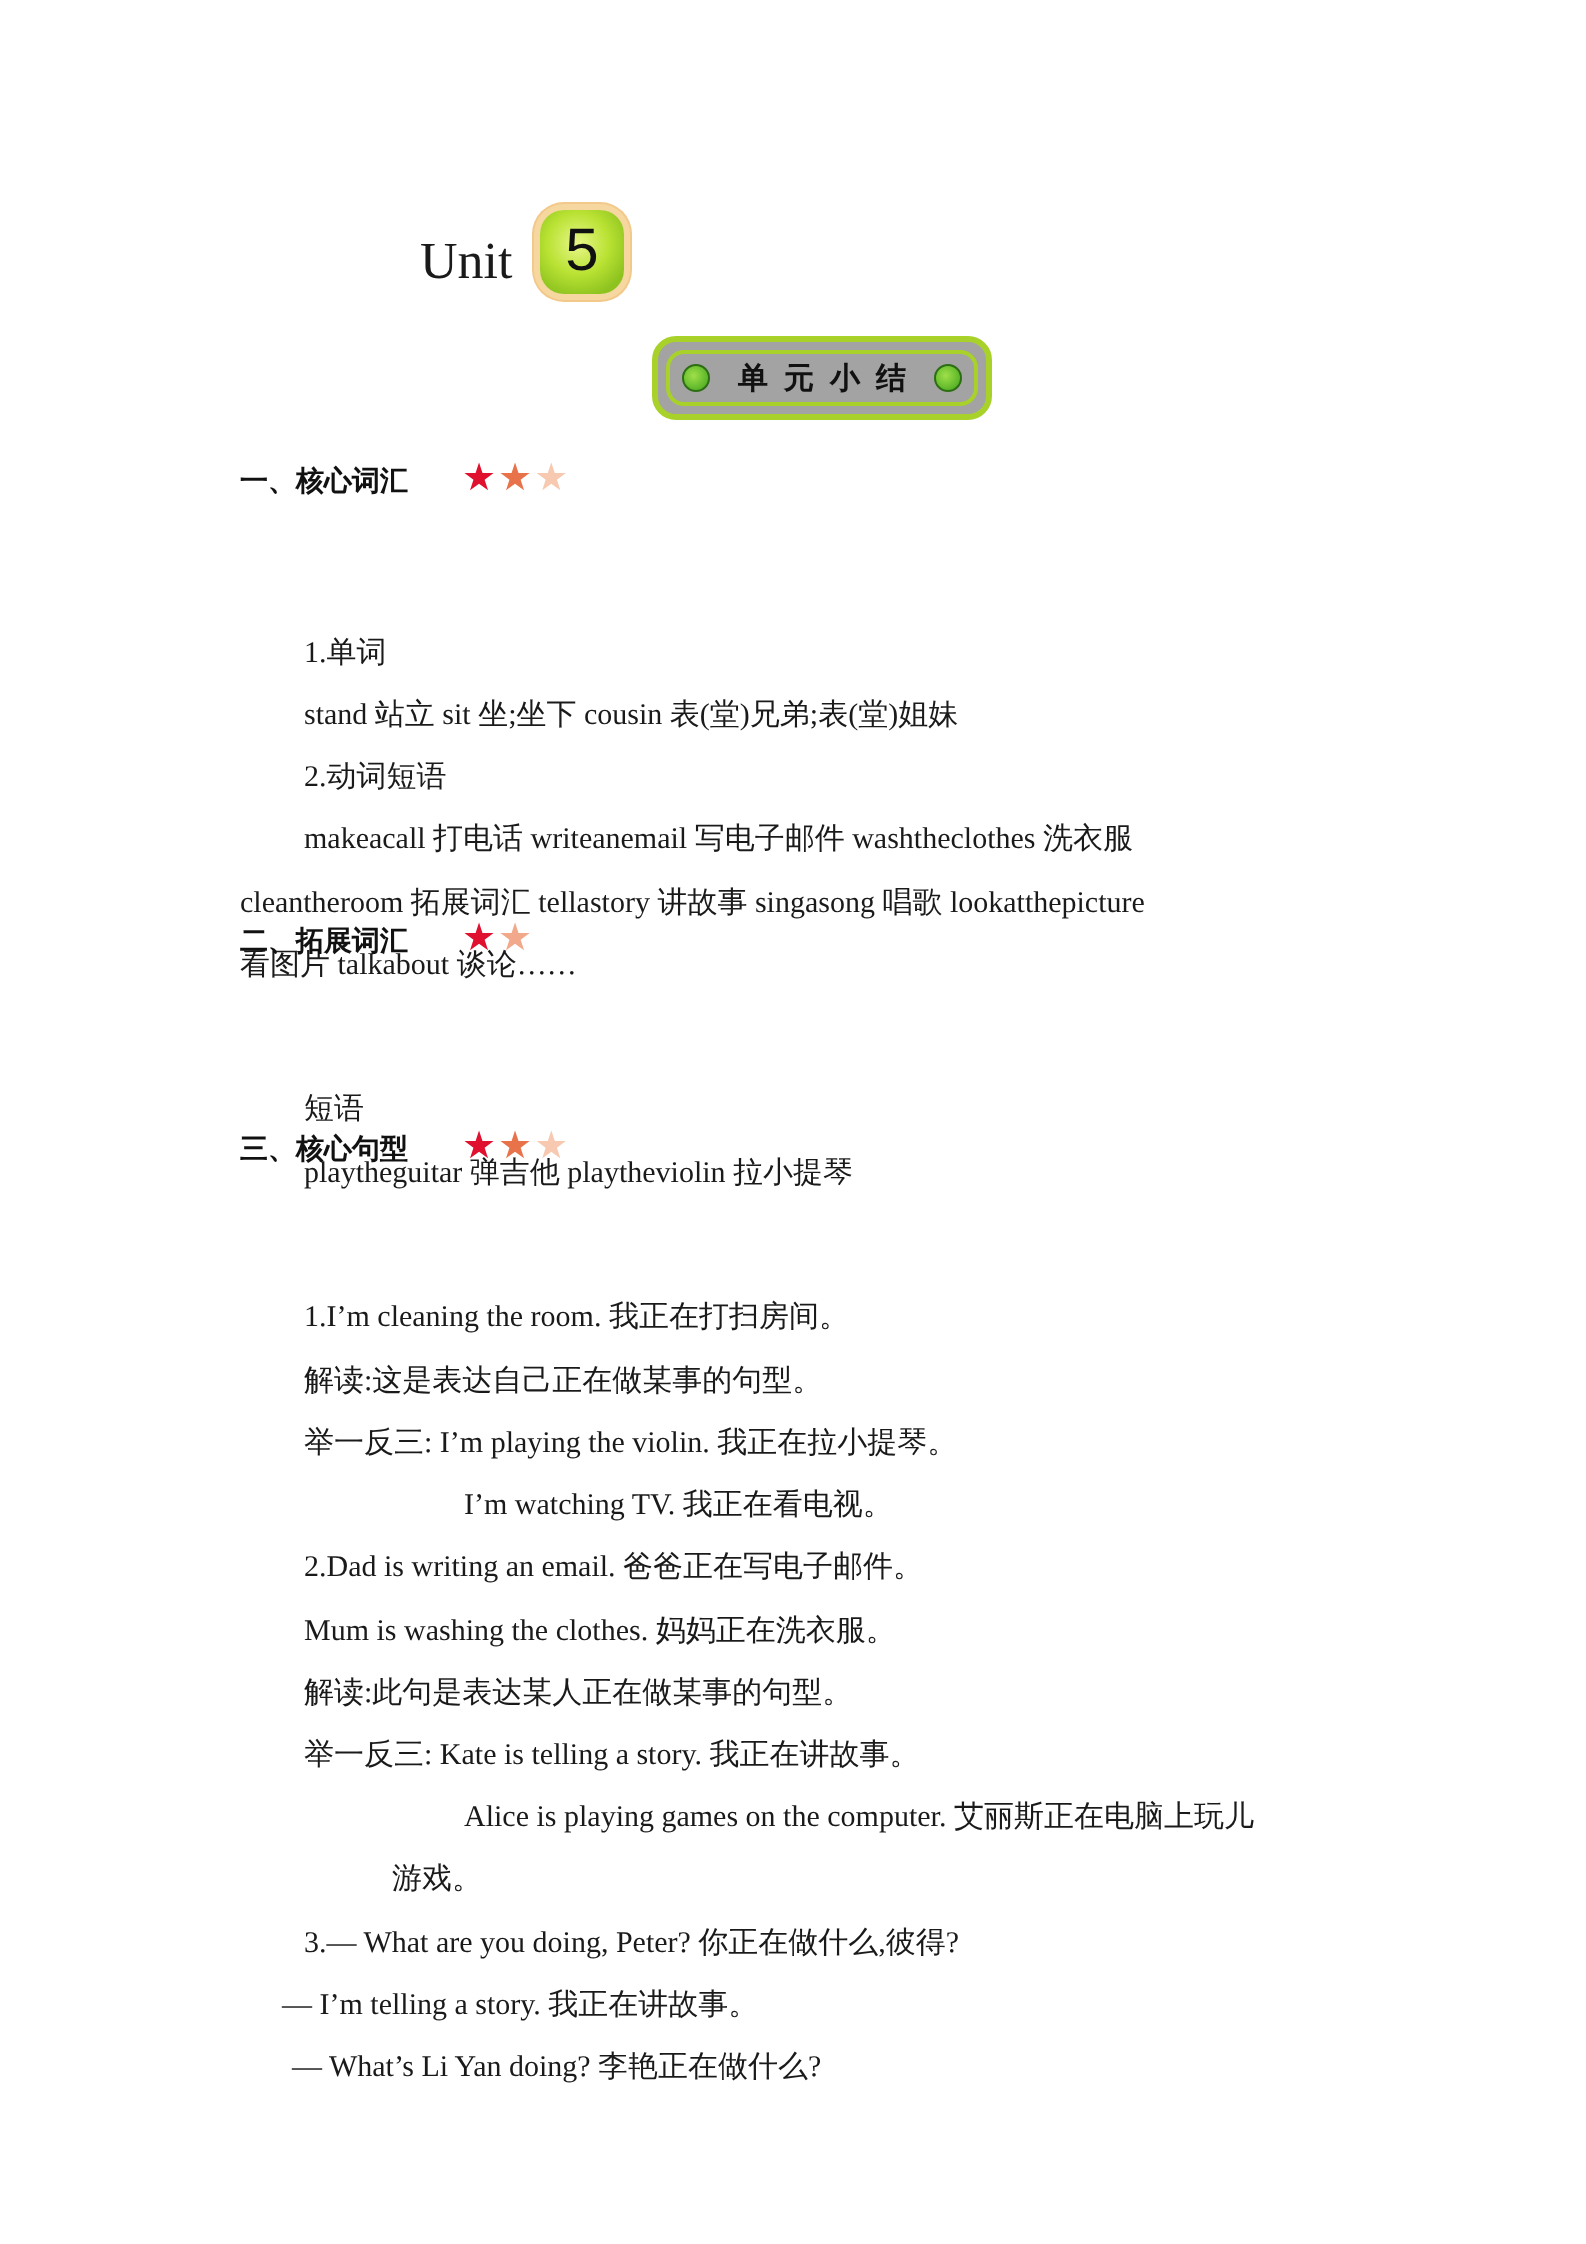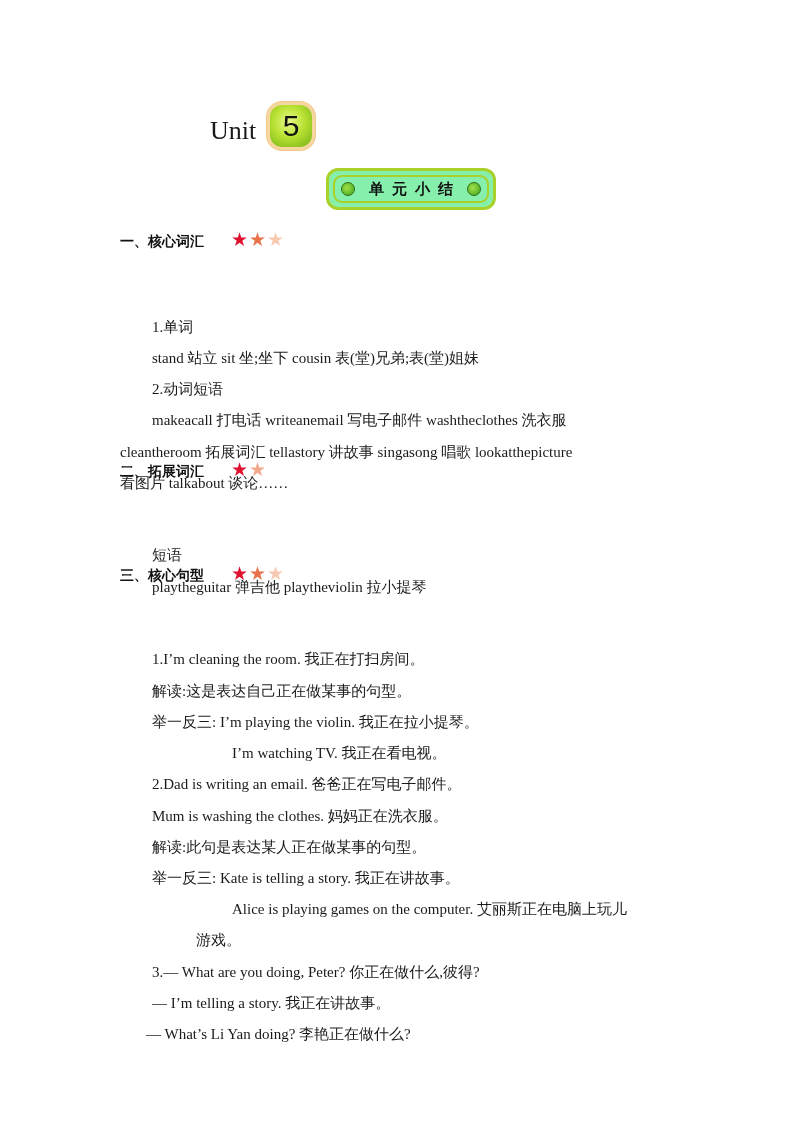--- a/index.html
+++ b/index.html
@@ -26,21 +26,21 @@
     font-family: "Liberation Sans", "DejaVu Sans", sans-serif;
     font-size: 30px; font-weight: 400; color: #111; line-height: 1;
   }
   .title-text {
     position: absolute; left: 338px; top: 14px;
     font-size: 26px; line-height: 30px;
   }
   .pill-outer {
     position: absolute; left: 326px; top: 168px; width: 170px; height: 42px;
     border-radius: 12px; border: 3px solid #a8d12a; box-sizing: border-box;
-    background: #86efac;
+    background: #a3a3a3;
   }
   .pill-inner {
     position: absolute; left: 4px; top: 4px; right: 4px; bottom: 4px;
     border-radius: 9px; border: 2px solid #a8d12a; box-sizing: border-box;
     display: flex; align-items: center; justify-content: space-between;
     padding: 0 6px;
   }
   .dot {
     width: 14px; height: 14px; border-radius: 50%;
     background: radial-gradient(circle at 40% 40%, #9fe04a, #3ea31a);
@@ -110,14 +110,14 @@
 <div class="line" style="left:152px; top:633px;">解读:这是表达自己正在做某事的句型。</div>
 <div class="line" style="left:152px; top:664px;">举一反三: I’m playing the violin.  我正在拉小提琴。</div>
 <div class="line" style="left:232px; top:695px;">I’m watching TV.  我正在看电视。</div>
 <div class="line" style="left:152px; top:726px;">2.Dad is writing an email.  爸爸正在写电子邮件。</div>
 <div class="line" style="left:152px; top:758px;">Mum is washing the clothes.  妈妈正在洗衣服。</div>
 <div class="line" style="left:152px; top:789px;">解读:此句是表达某人正在做某事的句型。</div>
 <div class="line" style="left:152px; top:820px;">举一反三: Kate is telling a story.  我正在讲故事。</div>
 <div class="line" style="left:232px; top:851px;">Alice is playing games on the computer.  艾丽斯正在电脑上玩儿</div>
 <div class="line" style="left:196px; top:882px;font-family:Liberation Serif, serif;">游戏。</div>
 <div class="line" style="left:152px; top:914px;">3.—  What are you doing, Peter?  你正在做什么,彼得?</div>
-<div class="line" style="left:152px; top:945px;">—  I’m telling a story.  我正在讲故事。</div>
+<div class="line" style="left:141px; top:945px;">—  I’m telling a story.  我正在讲故事。</div>
 <div class="line" style="left:146px; top:976px;">—  What’s Li Yan doing?  李艳正在做什么?</div>
 
 </body></html>

